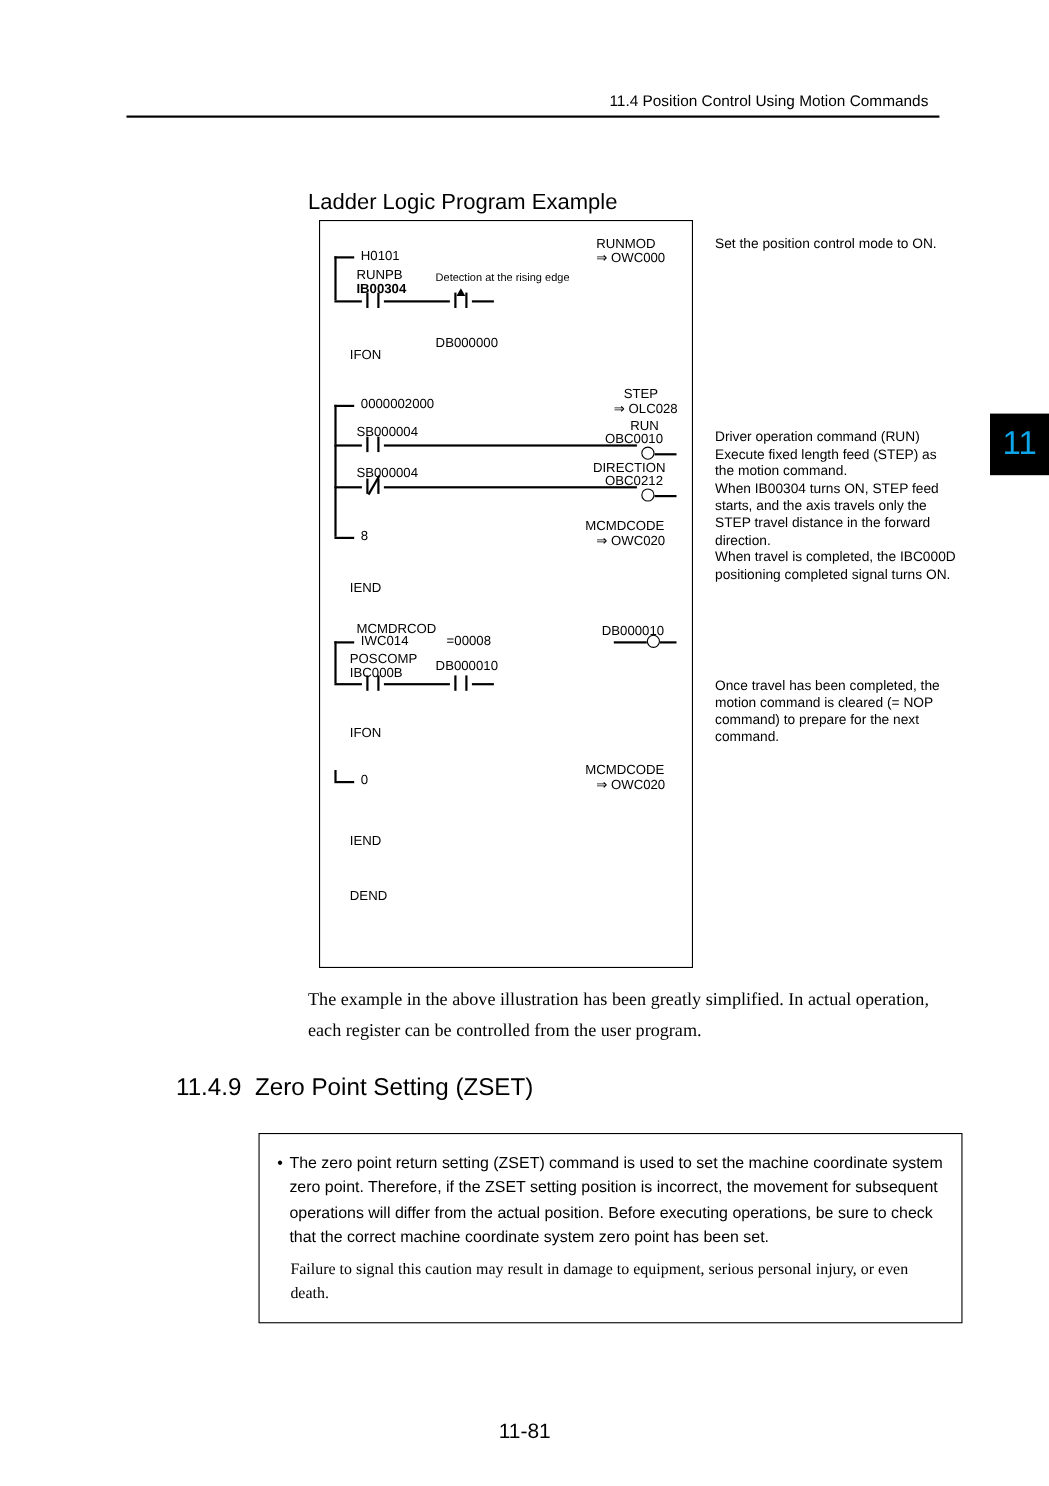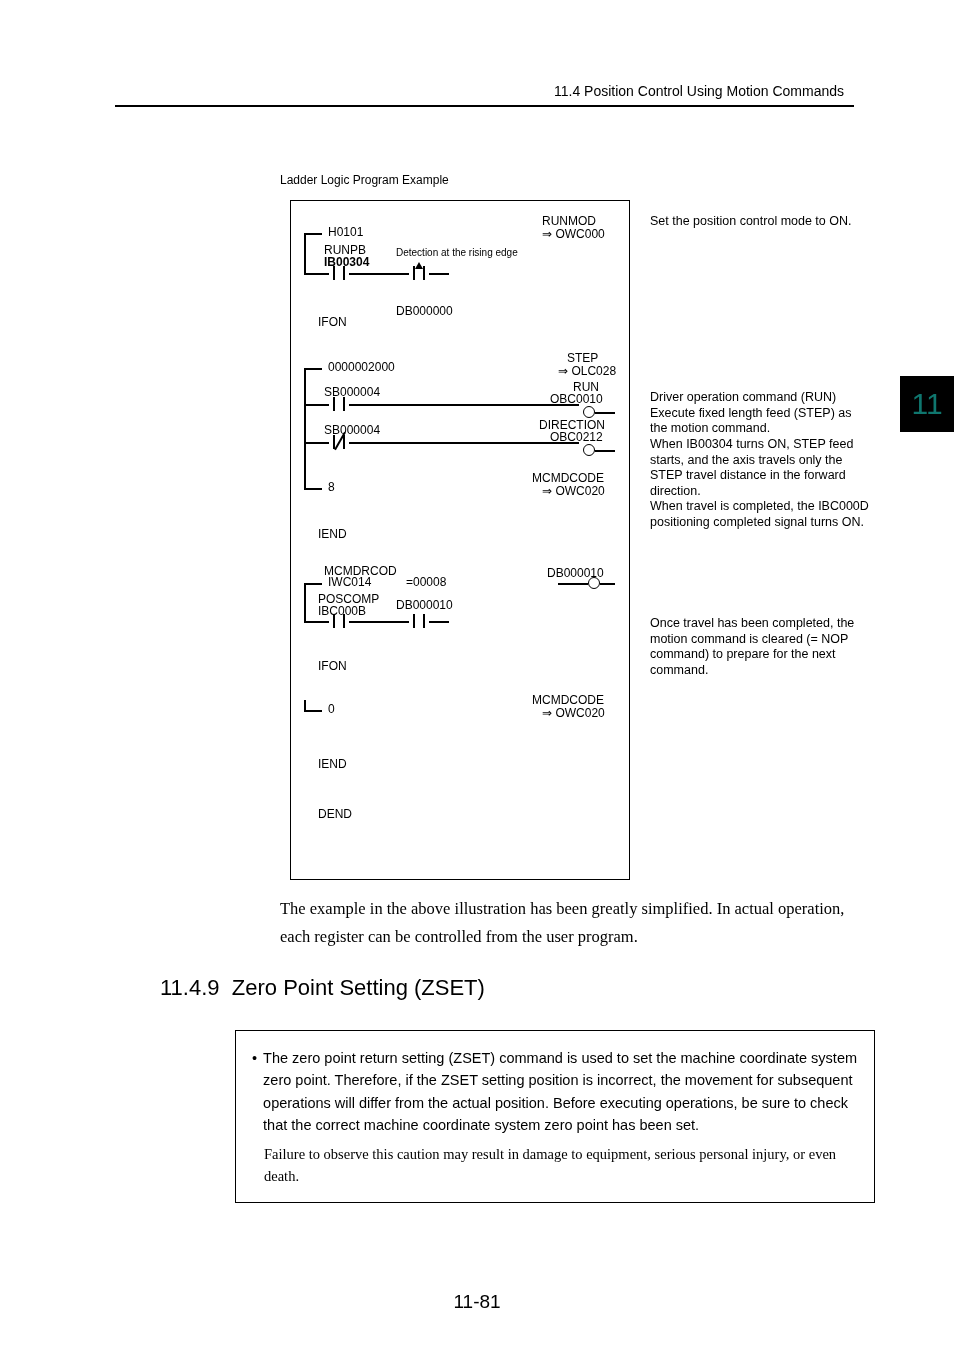--- a/index.html
+++ b/index.html
@@ -22,33 +22,33 @@
       position: absolute;
       top: 83px;
       right: 110px;
       font-size: 14px;
     }
     .chapter-tab {
       position: absolute;
       top: 376px;
       right: 0;
       background: #000;
-      color: #0f766e;
+      color: #0ea5e9;
       font-size: 30px;
       width: 54px;
       height: 56px;
       display: flex;
       align-items: center;
       justify-content: center;
     }
     .section-heading {
       position: absolute;
       left: 280px;
       top: 173px;
-      font-size: 12px;
+      font-size: 20px;
       font-weight: normal;
     }
     .diagram-container {
       position: absolute;
       top: 200px;
       left: 290px;
       width: 580px;
       height: 680px;
     }
     .diagram-box {
@@ -329,17 +329,17 @@
   <span>11.4.9</span>&nbsp;
   <span>Zero Point Setting (ZSET)</span>
 </div>
 
 <div class="caution-box">
   <div class="caution-body">
     <div class="bullet">
       <span>•</span>
       <span>The zero point return setting (ZSET) command is used to set the machine coordinate system zero point. Therefore, if the ZSET setting position is incorrect, the movement for subsequent operations will differ from the actual position. Before executing operations, be sure to check that the correct machine coordinate system zero point has been set.</span>
     </div>
-    <div class="note">Failure to observe this caution may result in damage to equipment, serious personal injury, or even death.</div>
+    <div class="note">Failure to signal this caution may result in damage to equipment, serious personal injury, or even death.</div>
   </div>
 </div>
 
 <div class="pagenum">11-81</div>
 
 </body></html>

